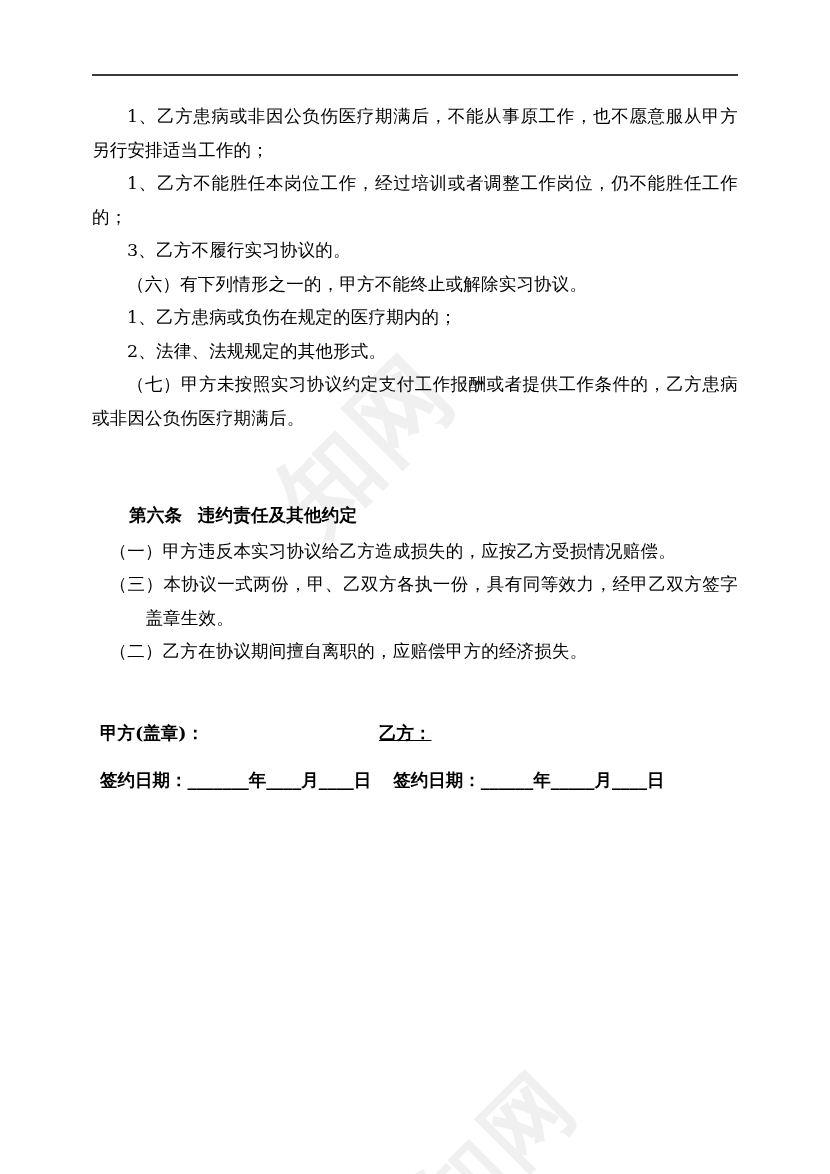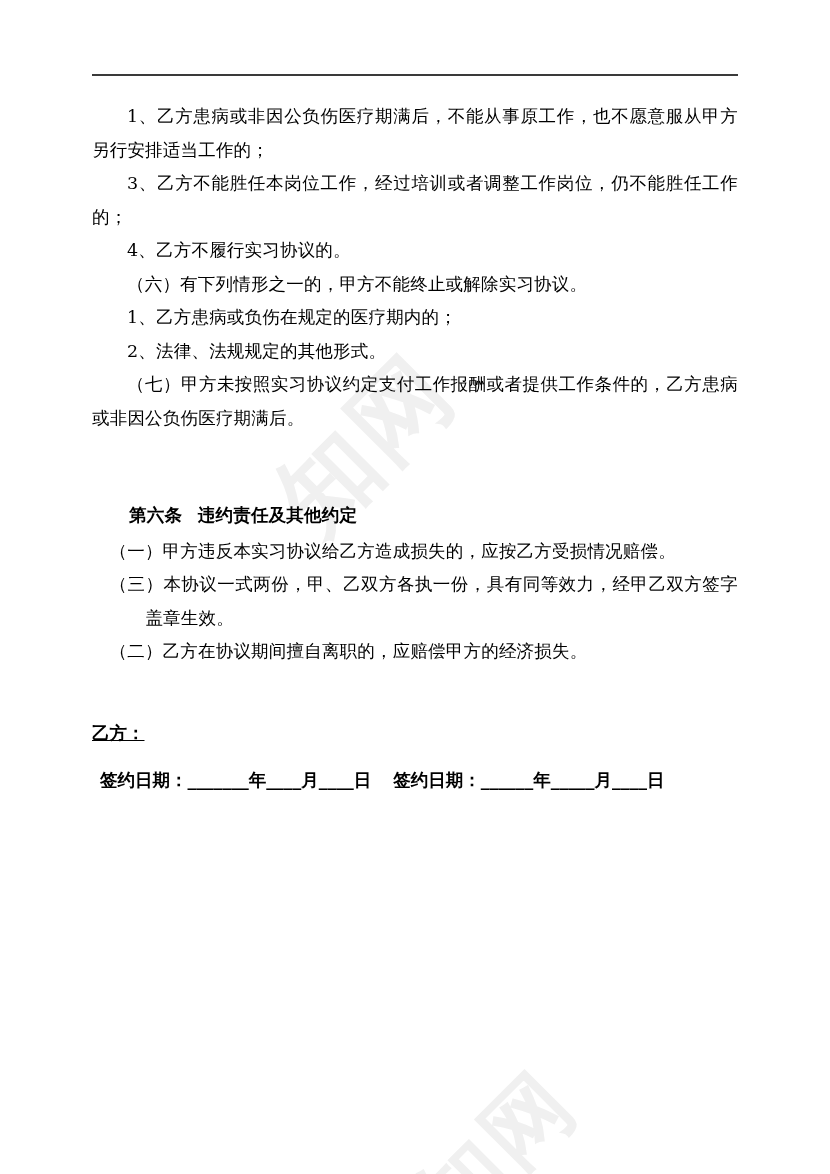--- a/index.html
+++ b/index.html
@@ -144,23 +144,23 @@
 </div>
 
 <div class="page">
 
   <div class="header-rule"></div>
 
   <div class="content">
 
     <p class="para-indent">1、乙方患病或非因公负伤医疗期满后，不能从事原工作，也不愿意服从甲方另行安排适当工作的；</p>
 
-    <p class="para-indent">3、乙方不能胜任本岗位工作，经过培训或者调整工作岗位，仍不能胜任工作的；</p>
+    <p class="para-indent">1、乙方不能胜任本岗位工作，经过培训或者调整工作岗位，仍不能胜任工作的；</p>
 
-    <p class="para-indent">4、乙方不履行实习协议的。</p>
+    <p class="para-indent">3、乙方不履行实习协议的。</p>
 
     <p class="para-indent">（六）有下列情形之一的，甲方不能终止或解除实习协议。</p>
 
     <p class="para-indent">1、乙方患病或负伤在规定的医疗期内的；</p>
 
     <p class="para-indent">2、法律、法规规定的其他形式。</p>
 
     <p class="para-indent">（七）甲方未按照实习协议约定支付工作报酬或者提供工作条件的，乙方患病或非因公负伤医疗期满后。</p>
 
     <div class="spacer-lg"></div>
@@ -173,20 +173,21 @@
 
     <p class="para-hang">（三）本协议一式两份，甲、乙双方各执一份，具有同等效力，经甲乙双方签字盖章生效。</p>
 
     <p class="para-hang">（二）乙方在协议期间擅自离职的，应赔偿甲方的经济损失。</p>
 
     <div class="spacer-sig"></div>
 
     <div class="sig-block">
 
       <div class="sig-row">
+        <span class="col-a">甲方(盖章)：</span>
         <span class="col-b">乙方：</span>
       </div>
 
 
       <div class="sig-date-row">
         <span class="date-a">签约日期：_______年____月____日</span>
         <span class="date-gap"></span>
         <span class="date-b">签约日期：______年_____月____日</span>
       </div>
 

